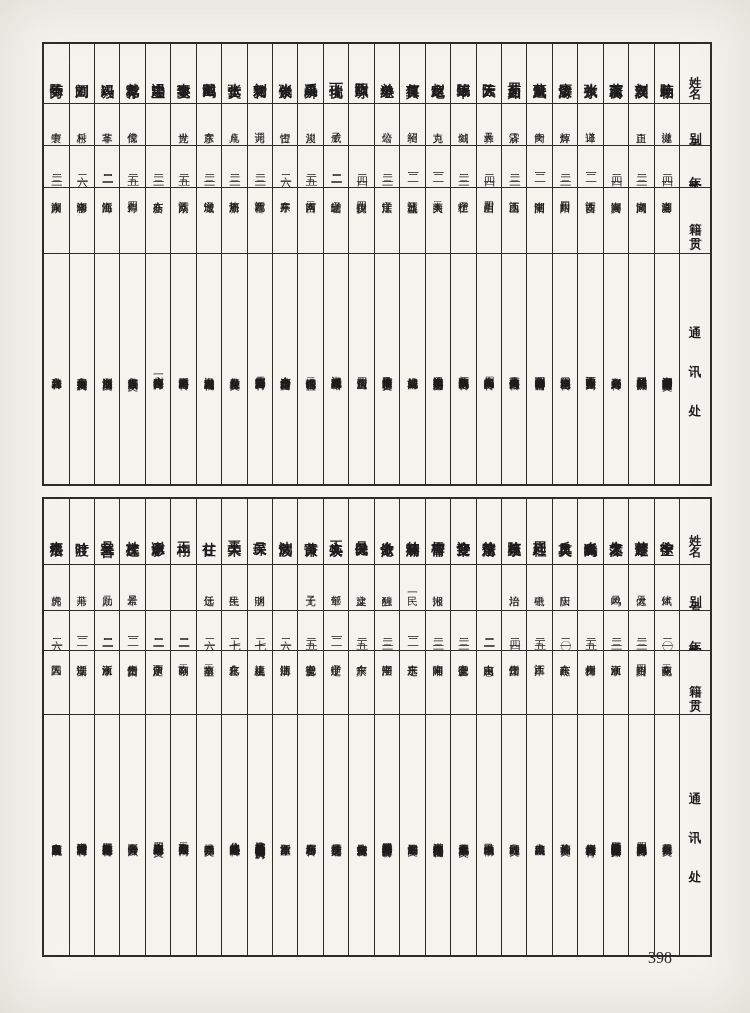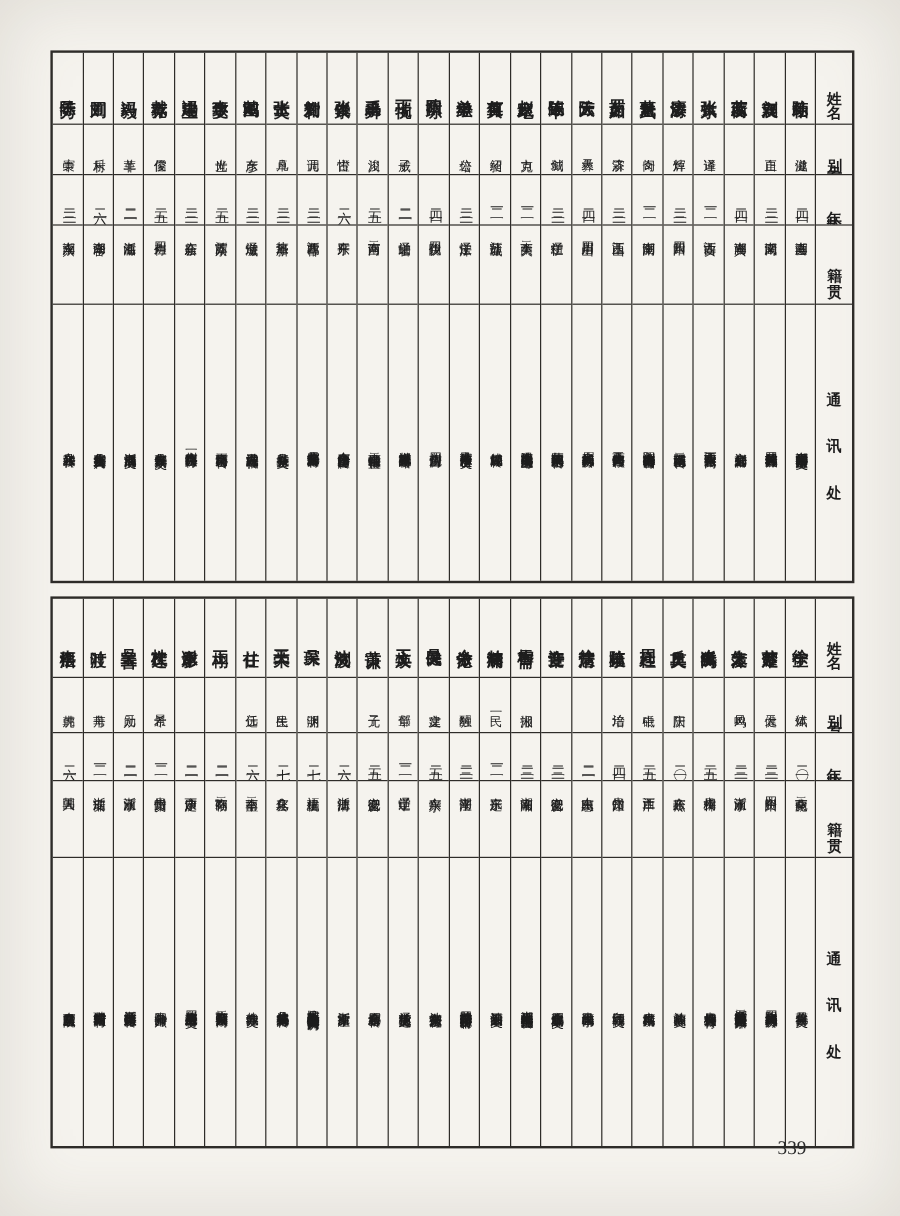--- a/index.html
+++ b/index.html
@@ -957,15 +957,15 @@
           <span class="vtext">二六</span>
         </div>
         <div class="cell r-origin">
           <span class="vtext">韩国人</span>
         </div>
         <div class="cell r-address">
           <span class="vtext">南京文昌巷晨旦医院</span>
         </div>
       </div>
     </div>
-  <div class="page-number">339</div>
+  <div class="page-number">398</div>
   <div class="scan-shade"></div>
 </div>
 
 </body></html>

